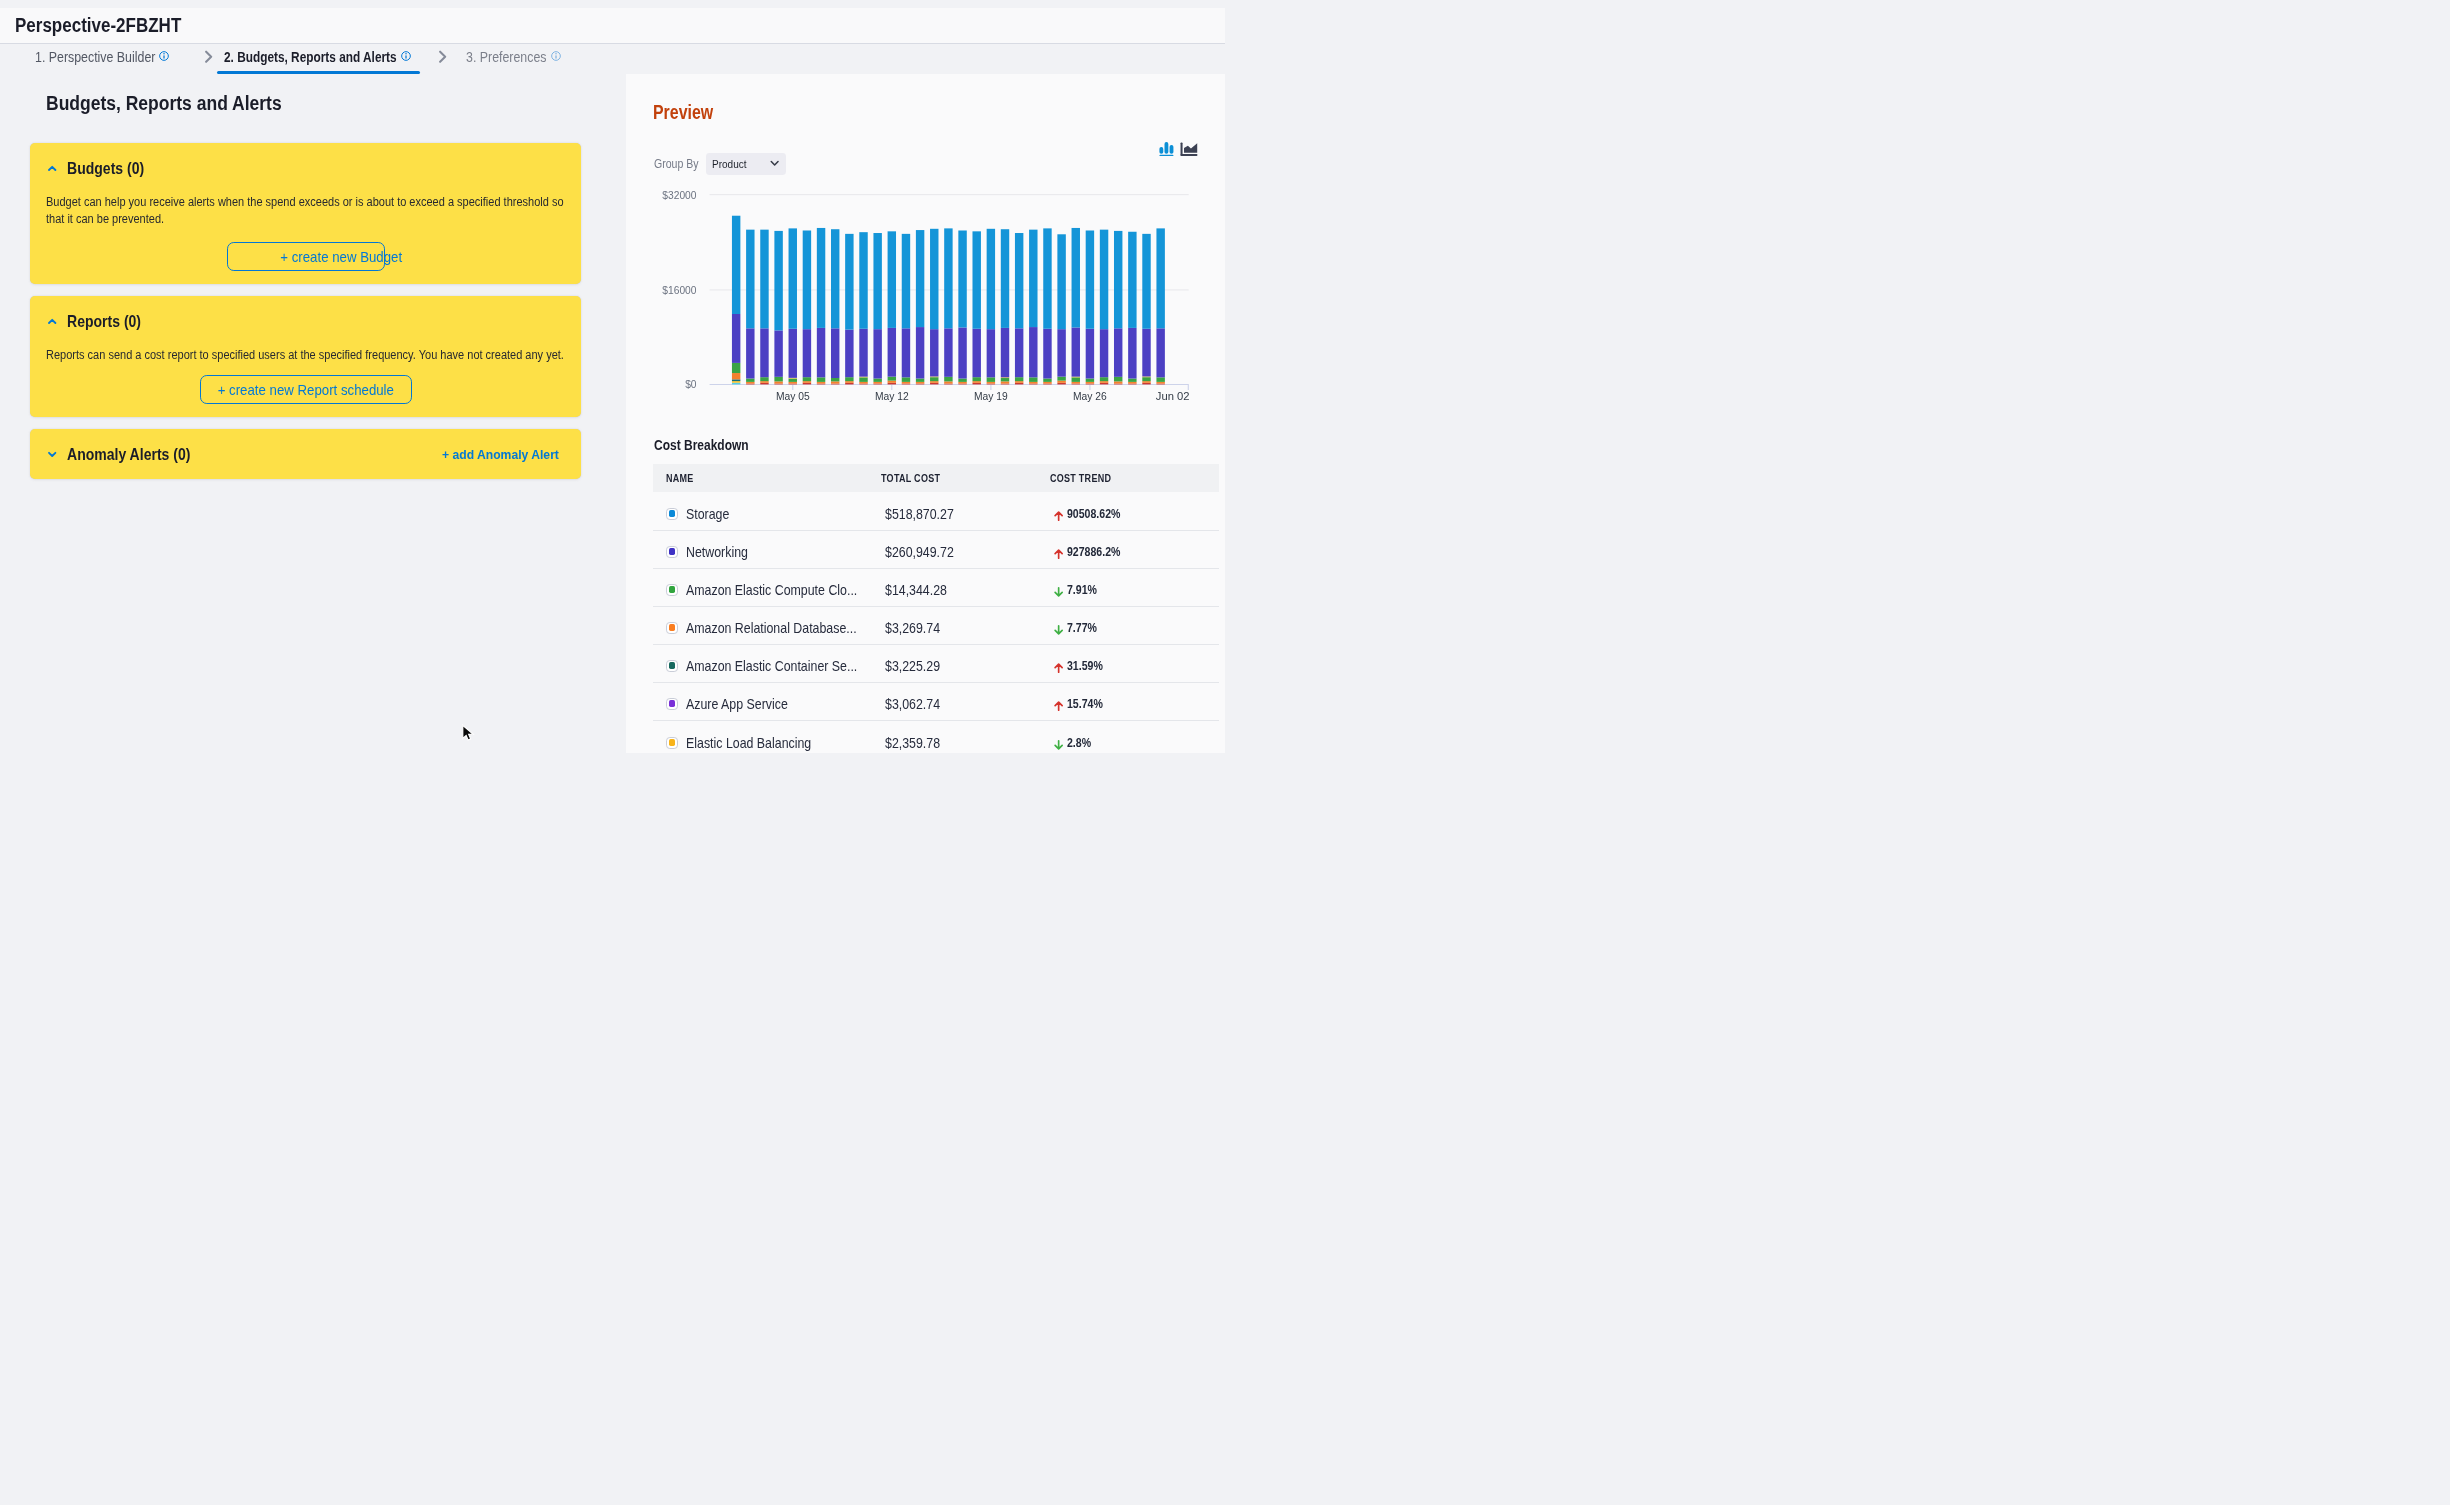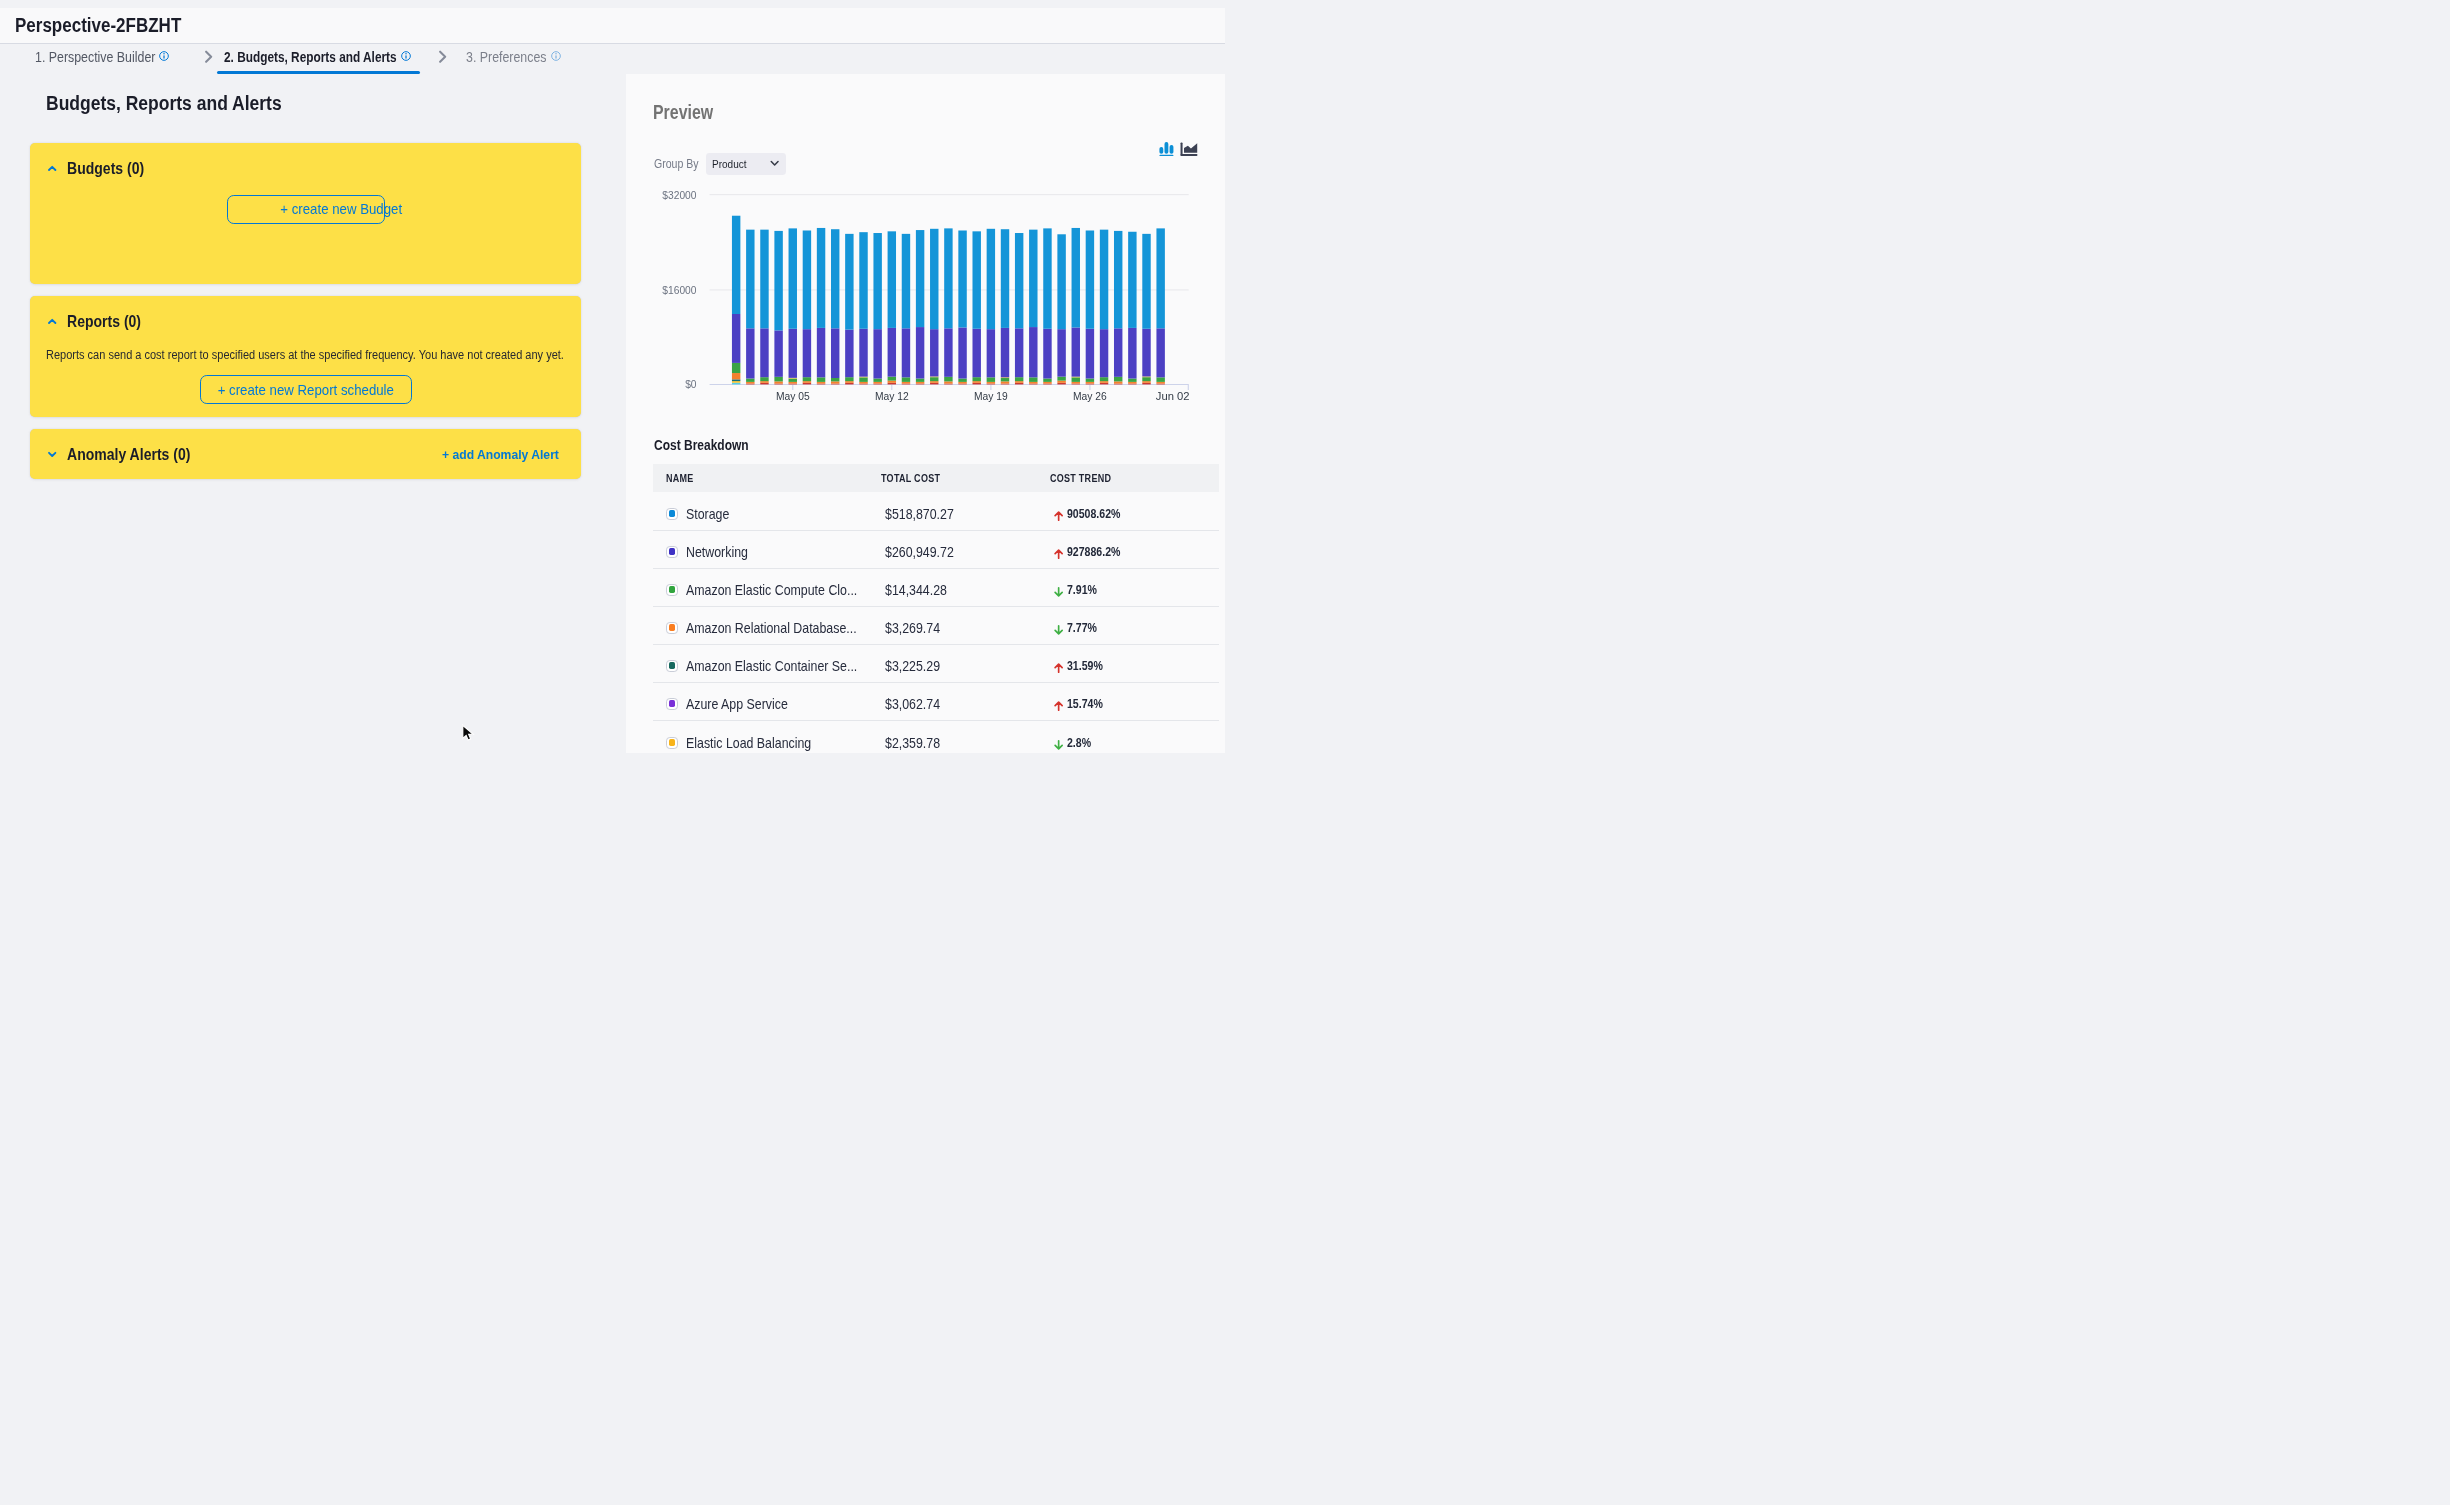--- a/index.html
+++ b/index.html
@@ -16,21 +16,21 @@
   .underline { position:absolute; left:217px; top:34px; width:203px; height:2.5px; background:#0278d5; border-radius:1.7px; }
   .main-left { position:absolute; left:0; top:74px; width:626px; height:679px; background:#f1f2f5; }
   .main-right { position:absolute; left:626px; top:74px; width:599px; height:679px; background:#fafafb; }
   .pagetitle { position:absolute; left:46px; top:92px; font-size:20px; font-weight:bold; color:#1b1d29; }
   .card { position:absolute; left:30px; width:551px; background:#fde047; border-radius:5px; box-shadow:0 0 0.8px rgba(40,41,61,.18), 0 0.8px 2.5px rgba(96,97,112,.12); }
   .card-head { display:flex; align-items:center; gap:10.6px; height:22px; margin-left:18.3px; }
   .card-head .title { font-size:16.5px; font-weight:bold; color:#1b1d29; }
   .card-body { font-size:12px; line-height:16.3px; color:#27292f; margin-left:16px; white-space:nowrap; }
   .btn { display:block; margin:0 auto; border:0.8px solid #0278d5; color:#0278d5; background:transparent; border-radius:6.8px; font-family:"Liberation Sans", sans-serif; font-size:14.4px; font-weight:500; height:29px; text-align:center; }
   .addlink { font-size:13.5px; font-weight:bold; color:#0278d5; }
-  .preview-title { position:absolute; left:653px; top:101px; font-size:19.4px; font-weight:bold; color:#737373; }
+  .preview-title { position:absolute; left:653px; top:101px; font-size:19.4px; font-weight:bold; color:#c2410c; }
   .groupby { position:absolute; left:654px; top:153px; height:21.5px; display:flex; align-items:center; }
   .groupby .lbl { font-size:12px; color:#767b88; }
   .dd { margin-left:0.8px; width:80px; height:21.5px; background:#ececf2; border-radius:3.4px; display:flex; align-items:center; padding:0 6px; }
   .dd .txt { font-size:11.4px; color:#1e222b; }
   .chart-icons { position:absolute; left:1159px; top:142px; display:flex; gap:5.5px; align-items:flex-end; }
   .costbreak { position:absolute; left:654px; top:436px; font-size:15px; font-weight:600; color:#1b1d29; }
   .tbl-head { position:absolute; left:653px; top:464px; width:566px; height:28px; background:#f0f1f3; display:flex; align-items:center; font-size:10px; font-weight:bold; color:#1d2130; letter-spacing:0.3px; }
   .tbl-head .c1 { margin-left:12.7px; width:215px; }
   .tbl-head .c2 { width:169px; }
   .row { position:absolute; left:653px; width:566px; height:38px; padding-top:4px; display:flex; align-items:center; border-bottom:0.8px solid #e4e6ea; }
@@ -92,20 +92,21 @@
   </div>
   <div class="pagetitle cx" style="--sx:.875">Budgets, Reports and Alerts</div>
 
   <div class="card" style="top:143px; height:141px;">
     <div class="card-head" style="margin-top:14.4px;">
       <svg width="8.4" height="6.8" viewBox="0 0 10 8" style="display:block; flex:none;">
         <path d="M1.2 5.9 L5 2.1 L8.8 5.9" fill="none" stroke="#0278d5" stroke-width="2.2" stroke-linecap="round" stroke-linejoin="round"></path>
       </svg>
       <span class="title cx" style="--sx:.85">Budgets (0)</span>
     </div>
+    <div class="card-body" style="margin-top:15px;"><span class="cx" style="--sx:.917">Budget can help you receive alerts when the spend exceeds or is about to exceed a specified threshold so</span><br><span class="cx" style="--sx:.917">that it can be prevented.</span></div>
     <button class="btn" style="width:158px; margin-top:15.5px;padding-left:47px;"><span class="cx" style="--sx:.92; transform-origin:center;">+ create new Budget</span></button>
   </div>
 
   <div class="card" style="top:296px; height:121px;">
     <div class="card-head" style="margin-top:14.4px;">
       <svg width="8.4" height="6.8" viewBox="0 0 10 8" style="display:block; flex:none;">
         <path d="M1.2 5.9 L5 2.1 L8.8 5.9" fill="none" stroke="#0278d5" stroke-width="2.2" stroke-linecap="round" stroke-linejoin="round"></path>
       </svg>
       <span class="title cx" style="--sx:.85">Reports (0)</span>
     </div>

